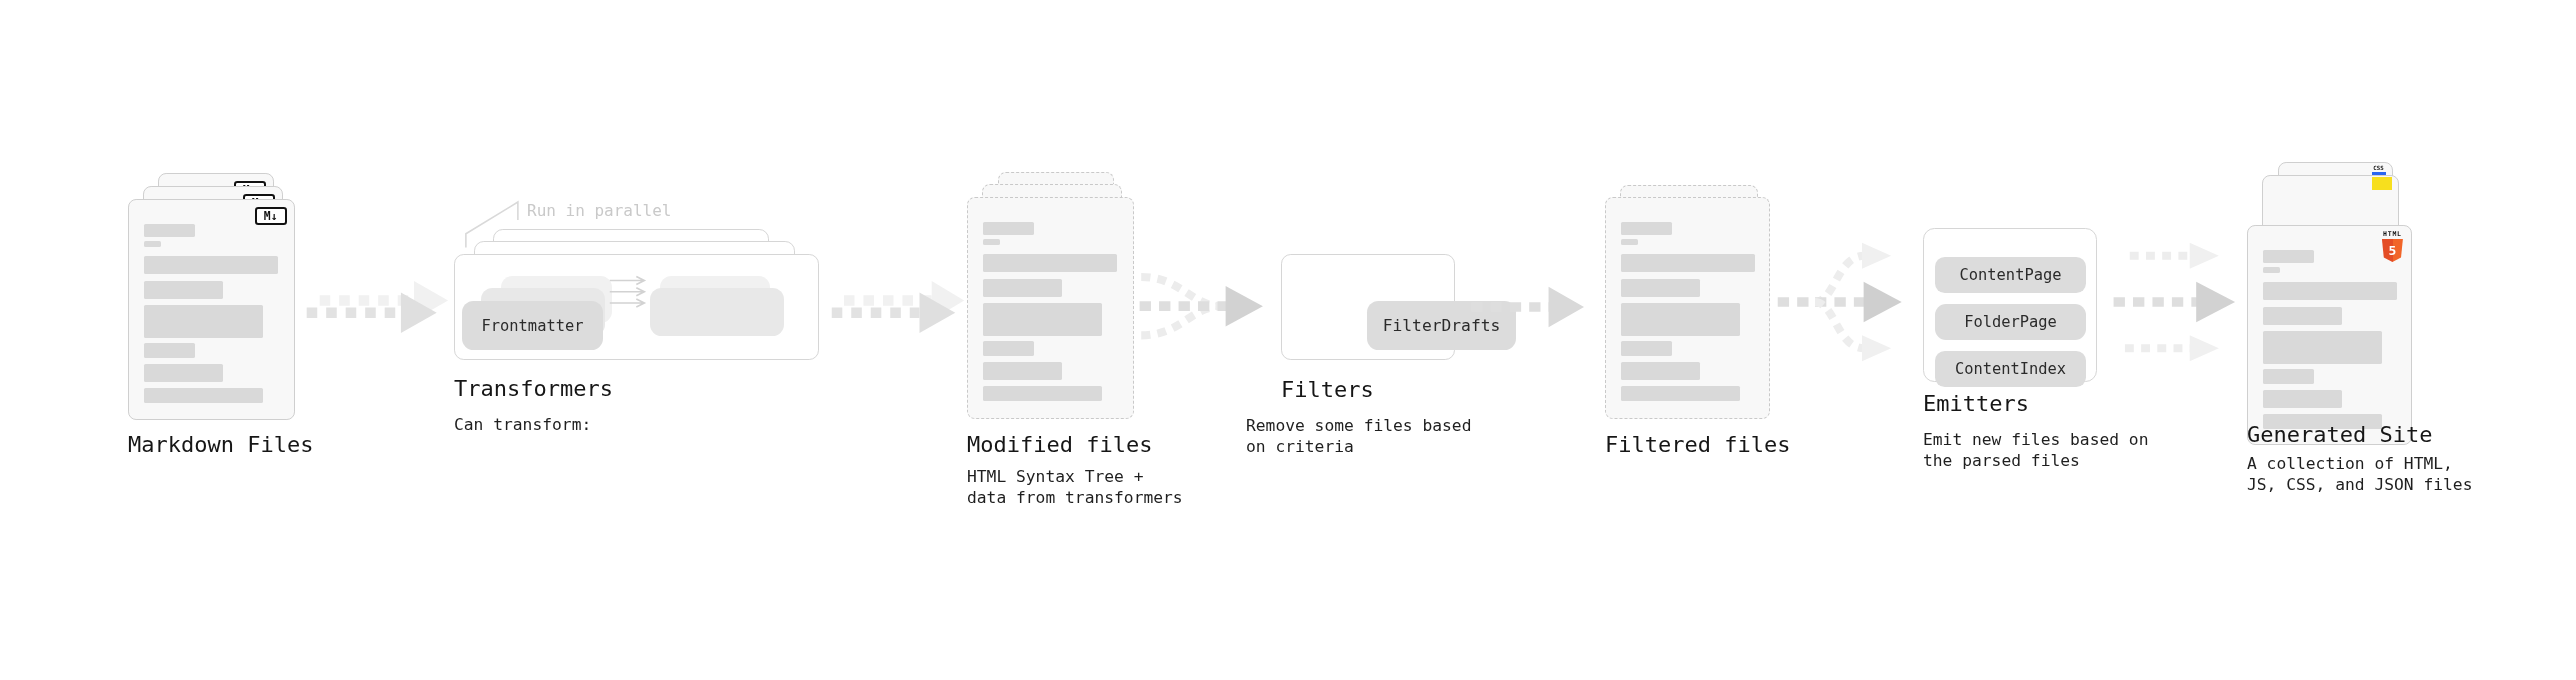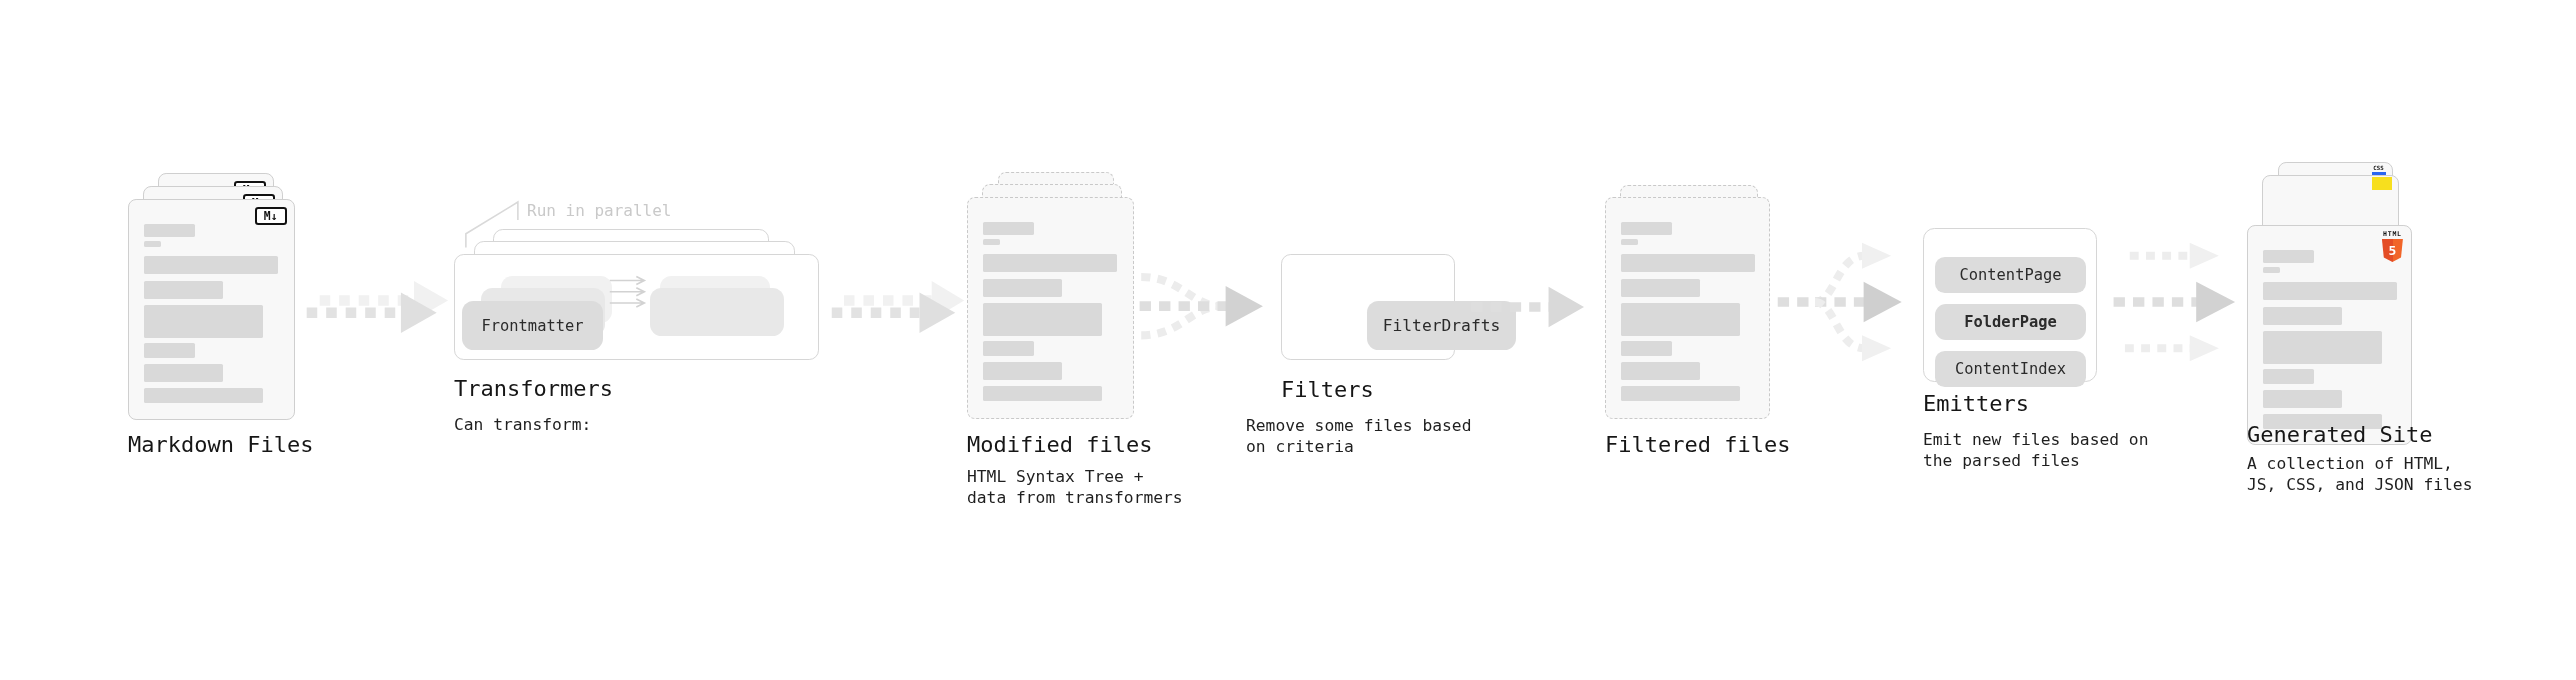--- a/index.html
+++ b/index.html
@@ -177,21 +177,21 @@
     <path d="M48 79 C72 79 76 22 108 22" fill="none" stroke="#ededed" stroke-width="10" stroke-dasharray="11 9"></path>
     <polygon points="106,6 106,38 142,22" fill="#f0f0f0"></polygon>
     <line x1="48" y1="79" x2="110" y2="79" stroke="#dedede" stroke-width="12" stroke-dasharray="14 10"></line>
     <polygon points="108,54 108,104 155,79" fill="#cfcfcf"></polygon>
     <path d="M48 79 C72 79 76 136 108 136" fill="none" stroke="#ededed" stroke-width="10" stroke-dasharray="11 9"></path>
     <polygon points="106,120 106,152 142,136" fill="#f0f0f0"></polygon>
   </svg>
 
   <div class="gbox" style="left:1923px;top:228px;width:174px;height:154px;border-radius:11.4px;"></div>
   <div class="pill" style="left:1935px;top:236px;width:151px;height:36px;border-radius:9.8px;">ContentPage</div>
-  <div class="pill" style="left:1935px;top:283px;width:151px;height:36px;border-radius:11px;font-weight:bold;">FolderPage</div>
+  <div class="pill" style="left:1935px;top:283px;width:151px;height:36px;border-radius:11px;">FolderPage</div>
   <div class="pill" style="left:1935px;top:330px;width:151px;height:36px;border-radius:9.8px;">ContentIndex</div>
   <div class="stage-label" style="left:1923px;top:391px;">Emitters</div>
   <div class="caption" style="left:1923px;top:429px;">Emit new files based on
 the parsed files</div>
 
   <svg class="arrow-svg" style="left:2110px;top:238px;" width="140" height="128" viewBox="0 0 172 158">
     <line x1="24" y1="22" x2="100" y2="22" stroke="#ededed" stroke-width="10" stroke-dasharray="11 9"></line>
     <polygon points="98,6 98,38 134,22" fill="#f0f0f0"></polygon>
     <line x1="4" y1="79" x2="108" y2="79" stroke="#dedede" stroke-width="12" stroke-dasharray="14 10"></line>
     <polygon points="106,54 106,104 154,79" fill="#d2d2d2"></polygon>

